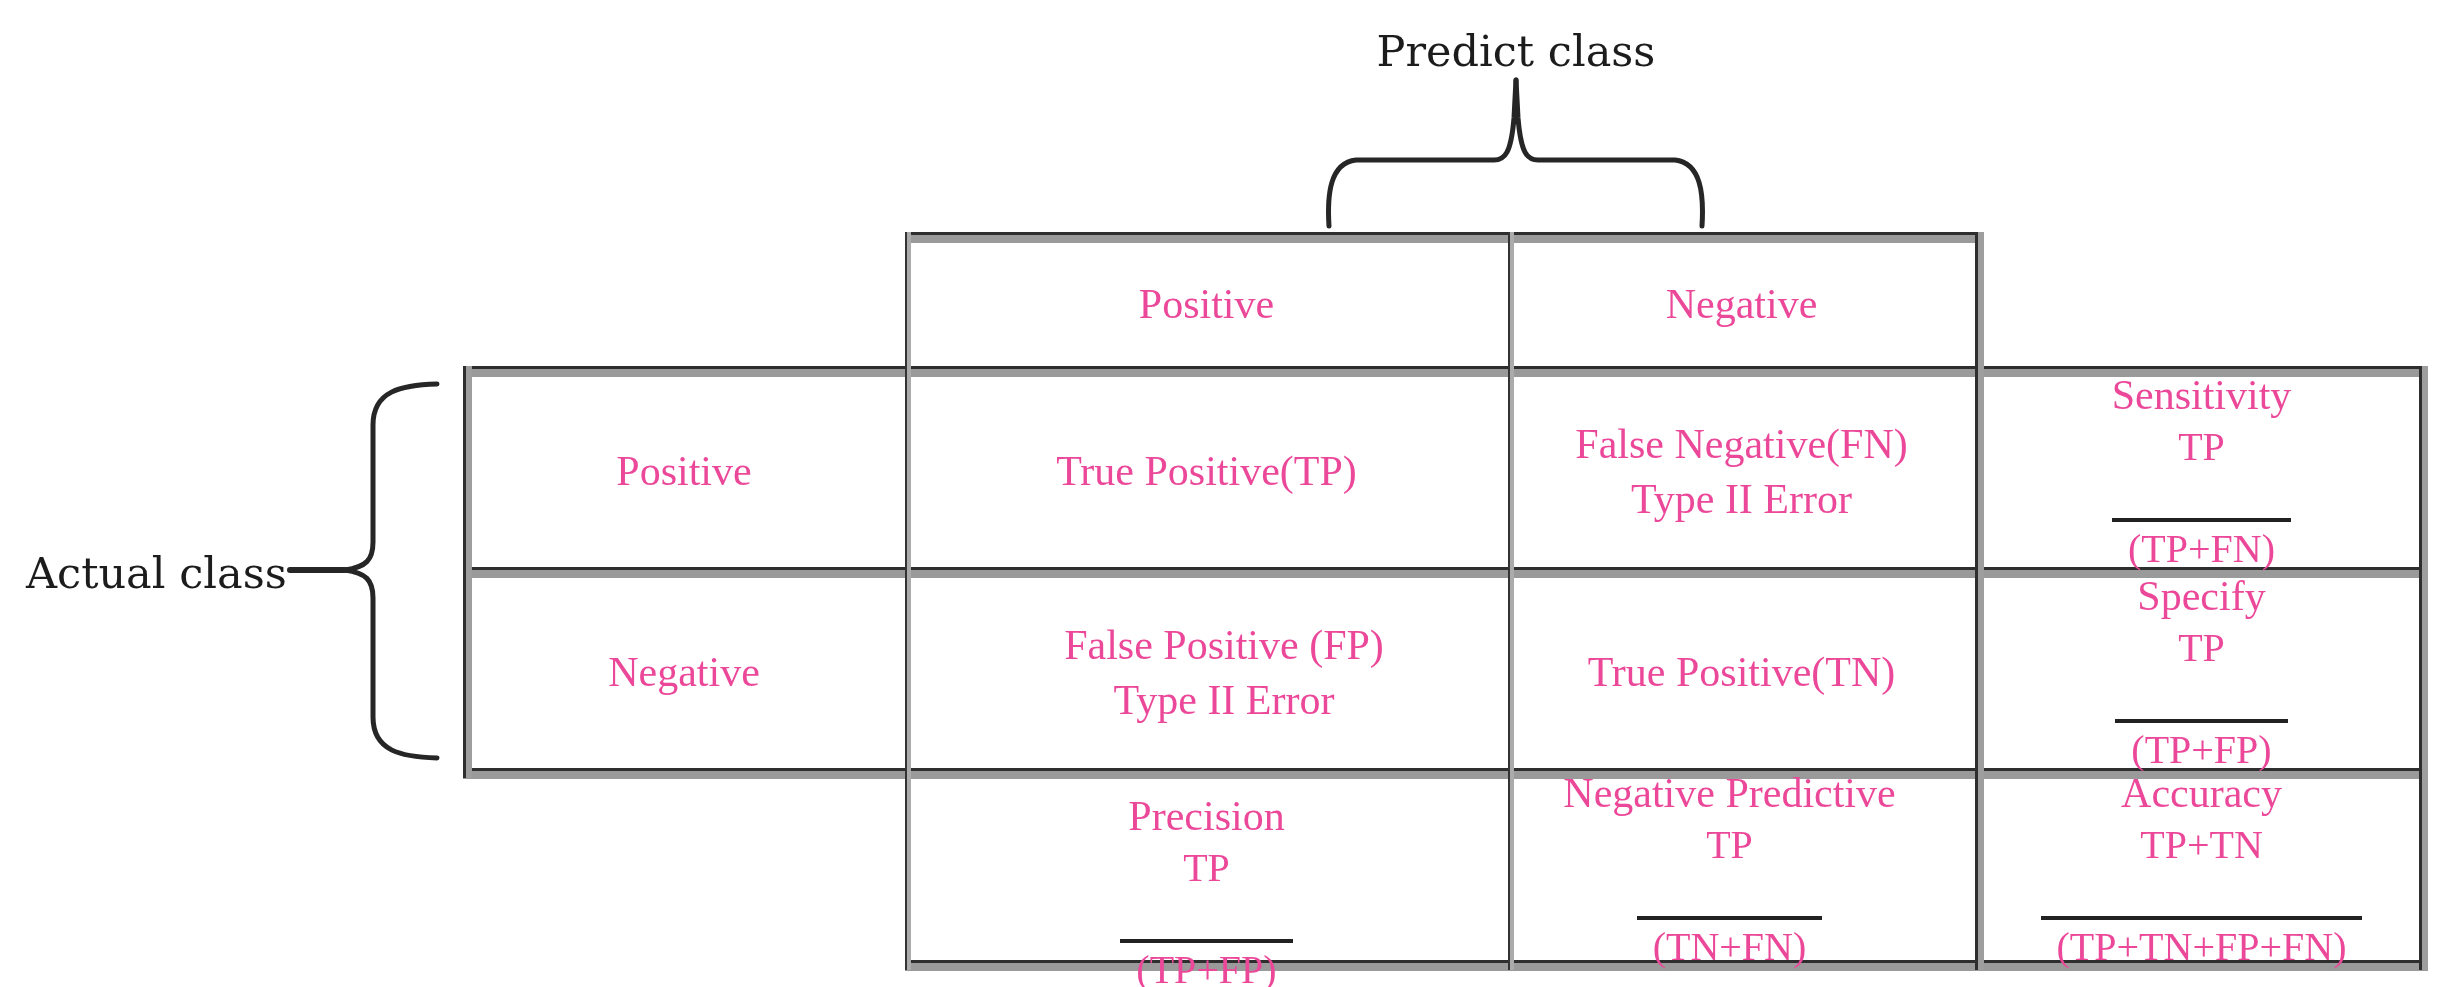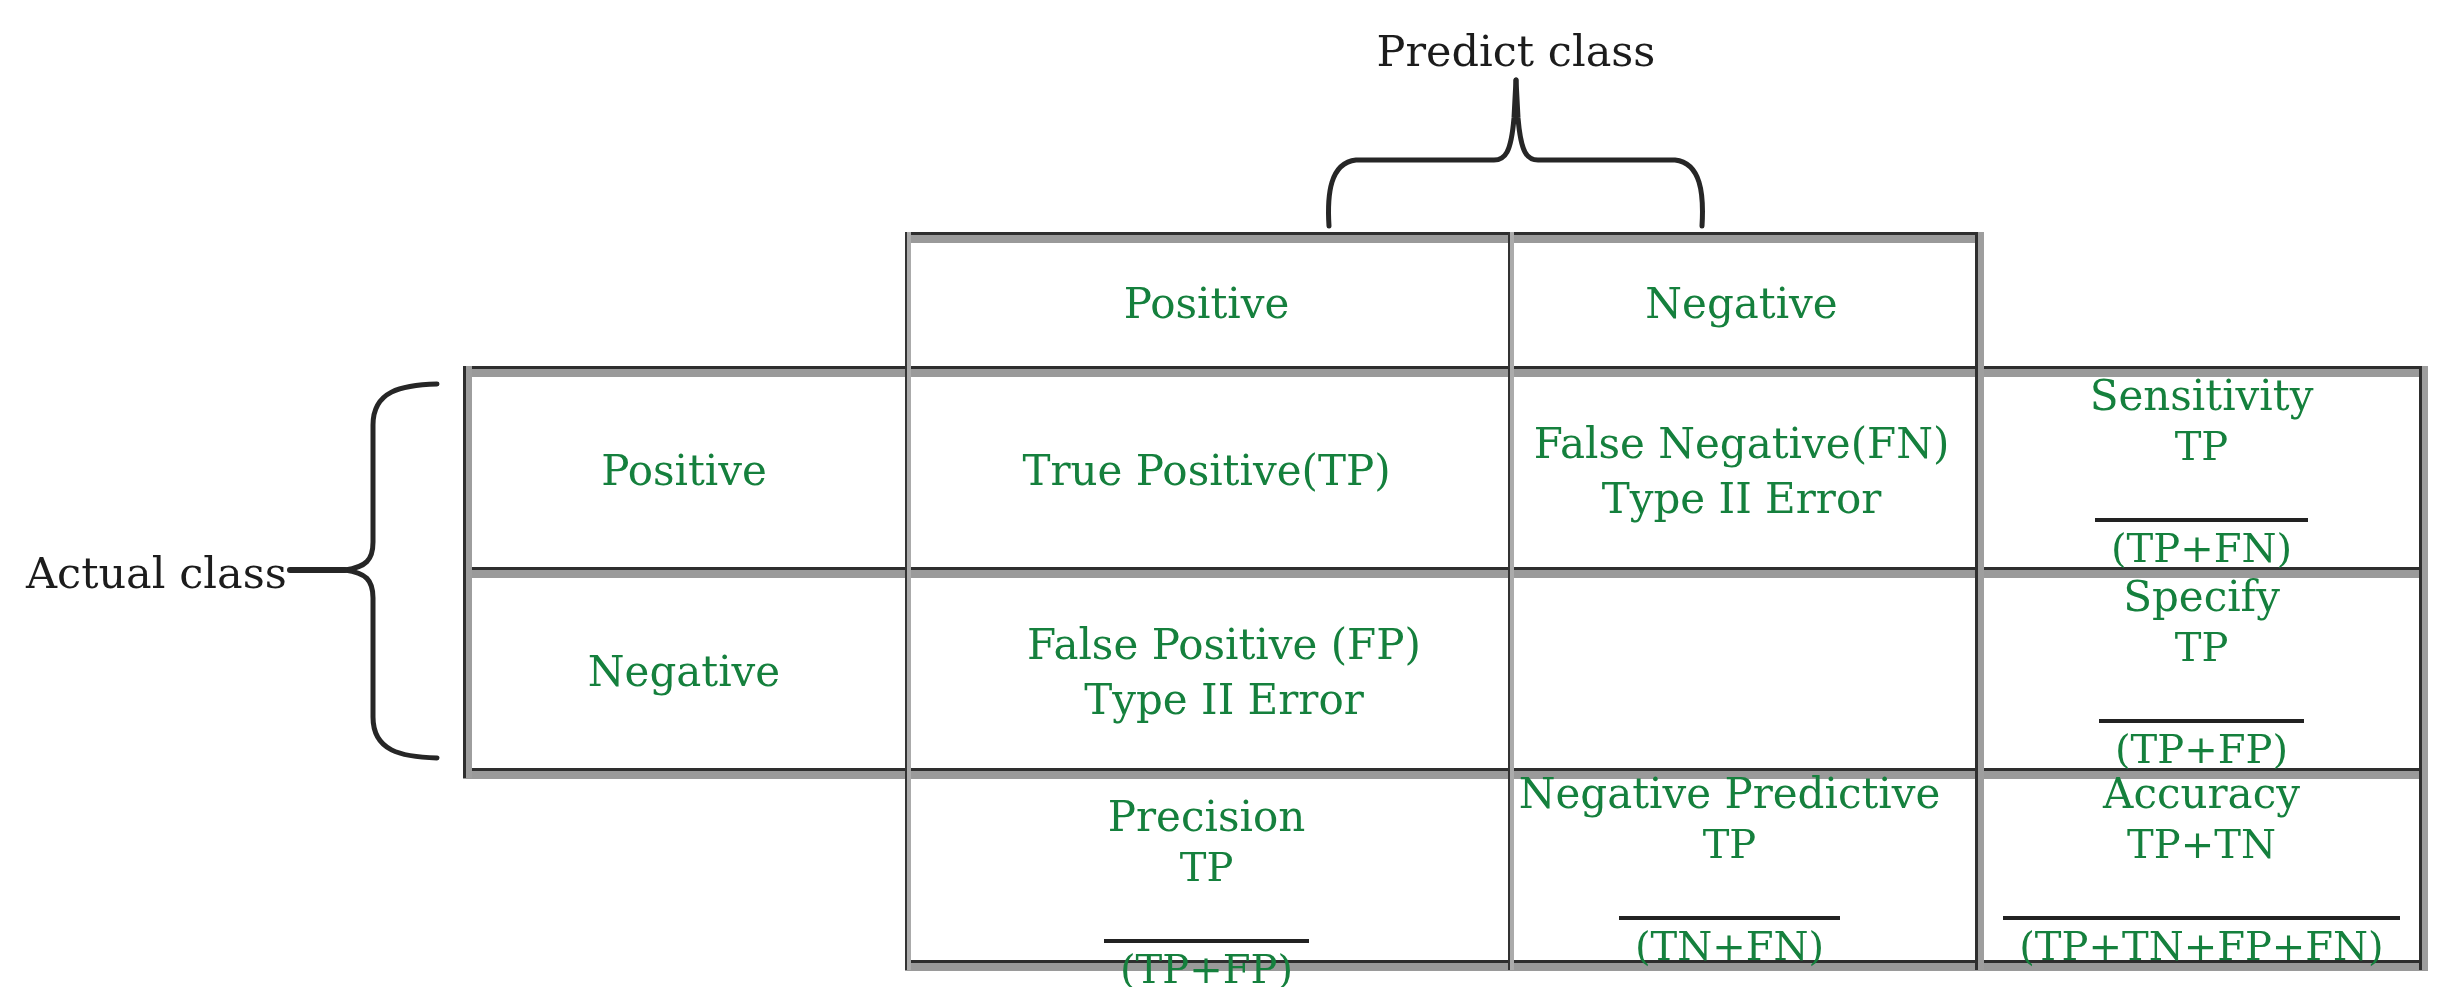--- a/index.html
+++ b/index.html
@@ -22,21 +22,22 @@
   
   .hline{position:absolute;height:11px;background:#9a9a9a;border-top:3px solid #2e2e2e;box-sizing:border-box;}
   .vthick{position:absolute;width:9px;background:#9e9e9e;border-left:3px solid #2e2e2e;box-sizing:border-box;}
   .vthin{position:absolute;width:6px;background:#ababab;border-left:2px solid #333333;box-sizing:border-box;}
   .cell{
     position:absolute;
     display:flex;flex-direction:column;
     align-items:center;justify-content:center;
     text-align:center;
     font-size:42px;line-height:1.3;
-    color:#15803d;
+    color:#ec4899;
+    font-family:Liberation Serif, serif;
   }
   .cell .line{display:block;}
   .metric{display:flex;flex-direction:column;align-items:center;font-size:40px;line-height:1.18;}
   .metric .m-title{font-size:42px;margin-bottom:2px;}
   .frac{display:flex;flex-direction:column;align-items:center;gap:44px;}
   .frac .num{padding:0 8px 3px 8px;}
   .frac .den{border-top:4px solid #222222;padding:3px 16px 0 16px;margin-top:1px;}
 </style>
 </head>
 <body>
@@ -95,20 +96,23 @@
     </div>
   </div>
 
   <div class="cell" style="left:463px;top:577px;width:442px;height:191px;">
     <span class="line">Negative</span>
   </div>
   <div class="cell" style="left:905px;top:577px;width:638px;height:191px;">
     <span class="line">False Positive (FP)</span>
     <span class="line">Type II Error</span>
   </div>
+  <div class="cell" style="left:1508px;top:577px;width:467px;height:191px;">
+    <span class="line">True Positive(TN)</span>
+  </div>
   <div class="cell" style="left:1984px;top:577px;width:435px;height:191px;">
     <div class="metric">
       <span class="m-title">Specify</span>
       <span class="frac">
         <span class="num">TP</span>
         <span class="den">(TP+FP)</span>
       </span>
     </div>
   </div>
 

